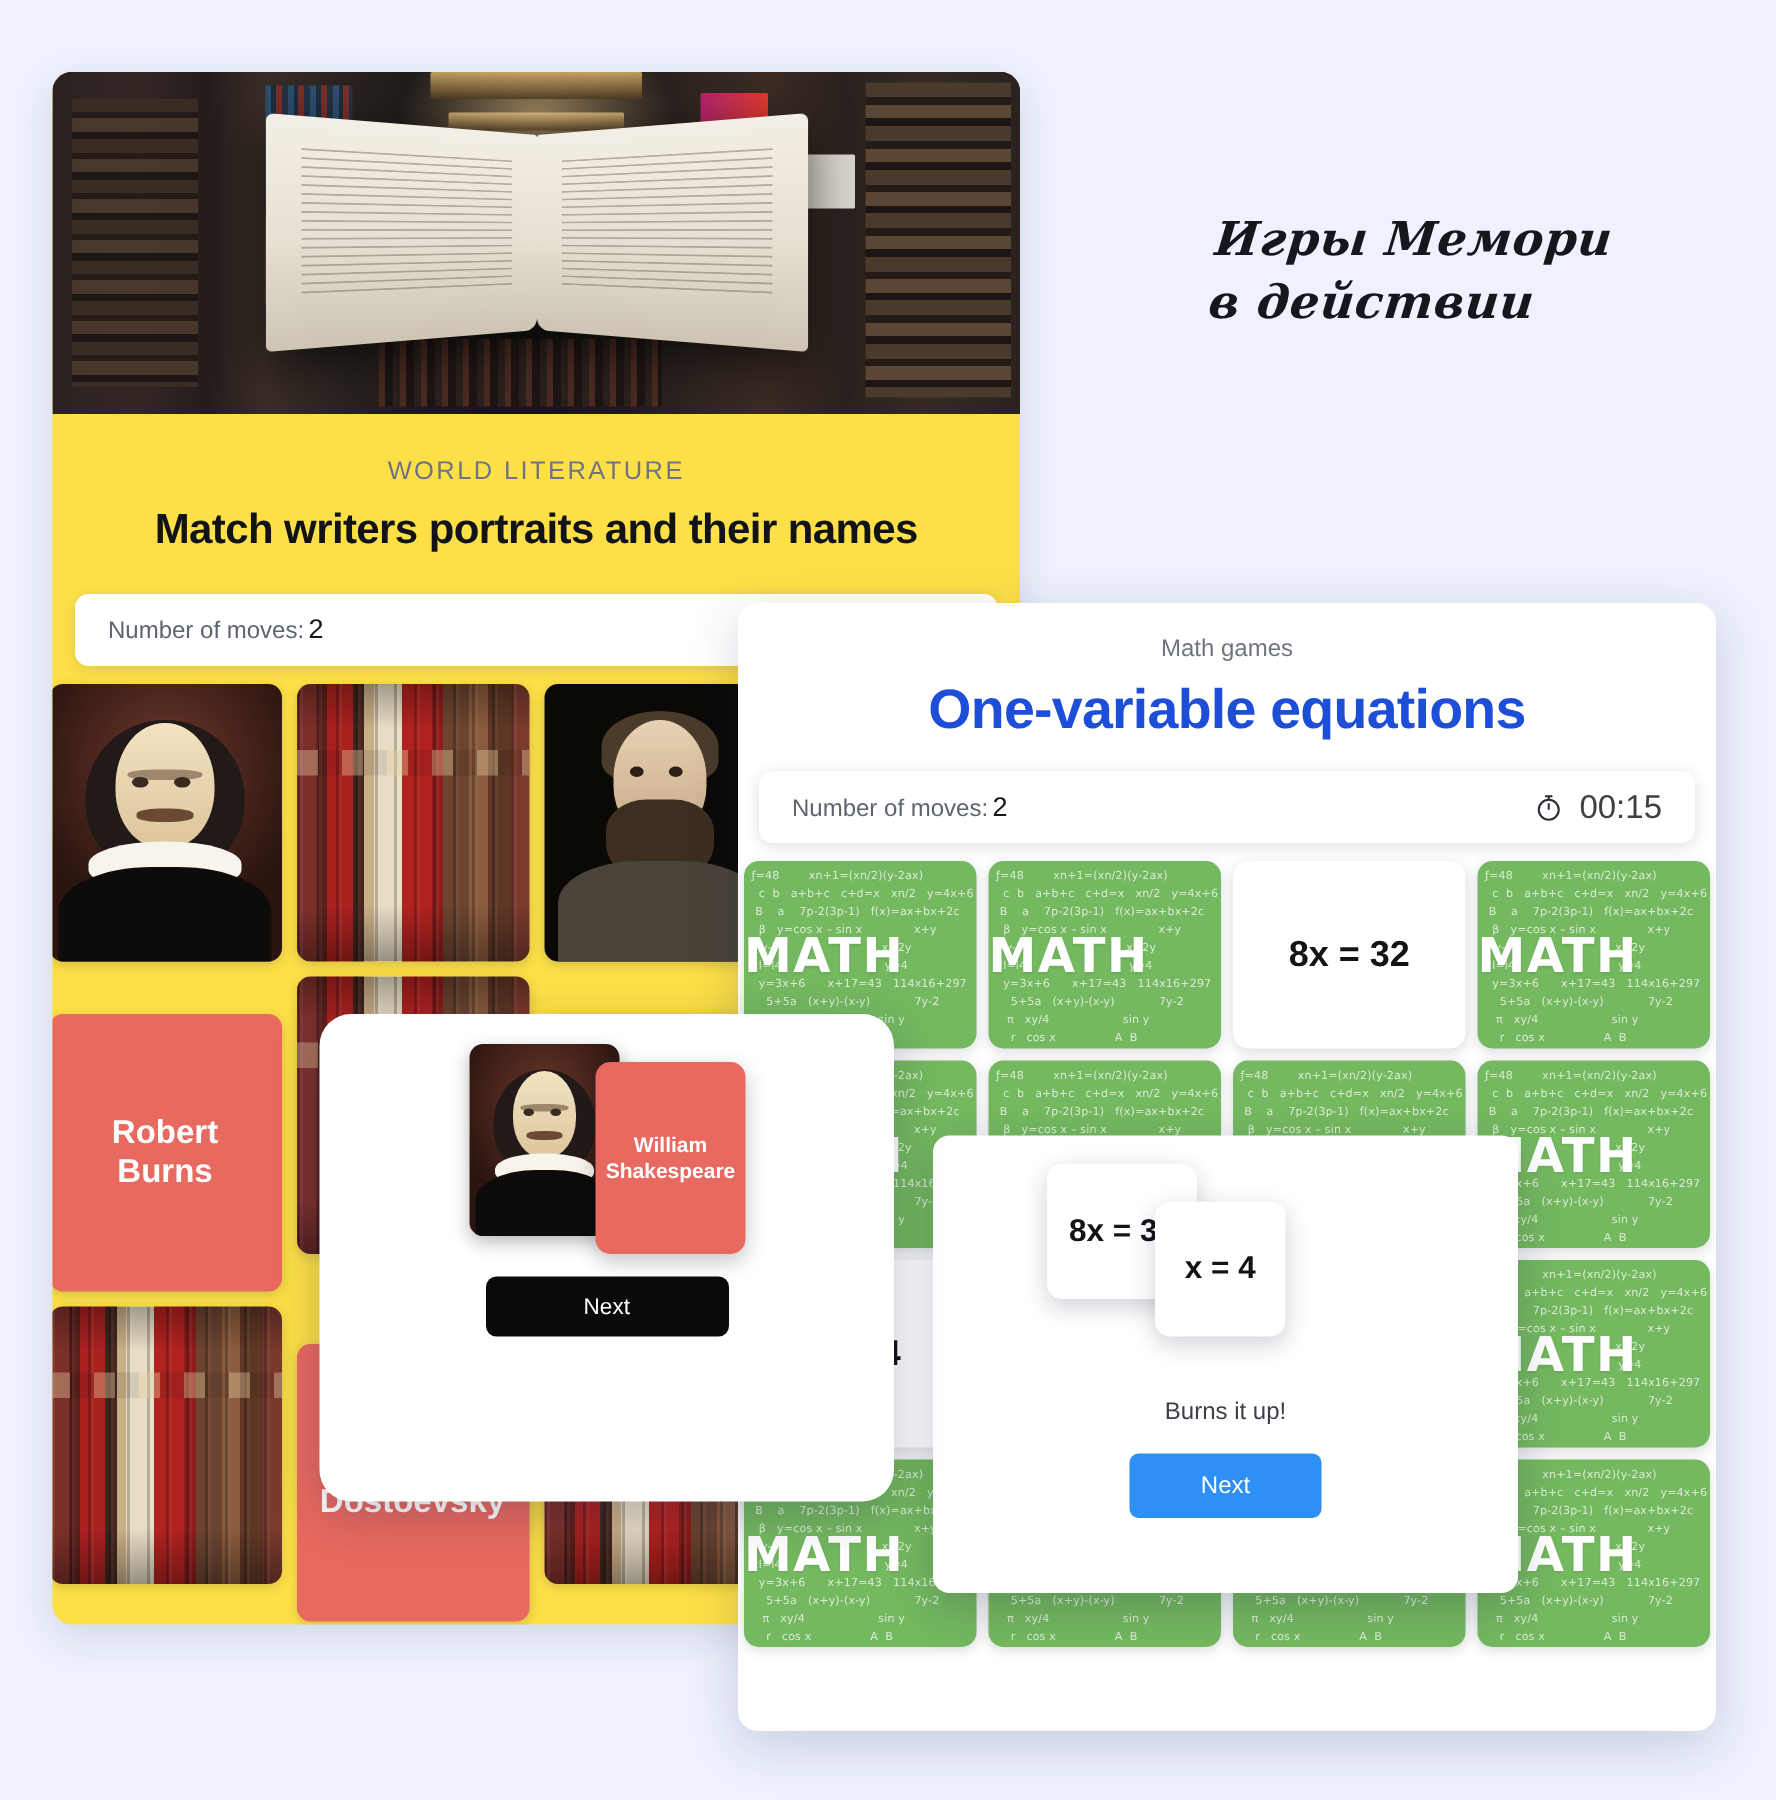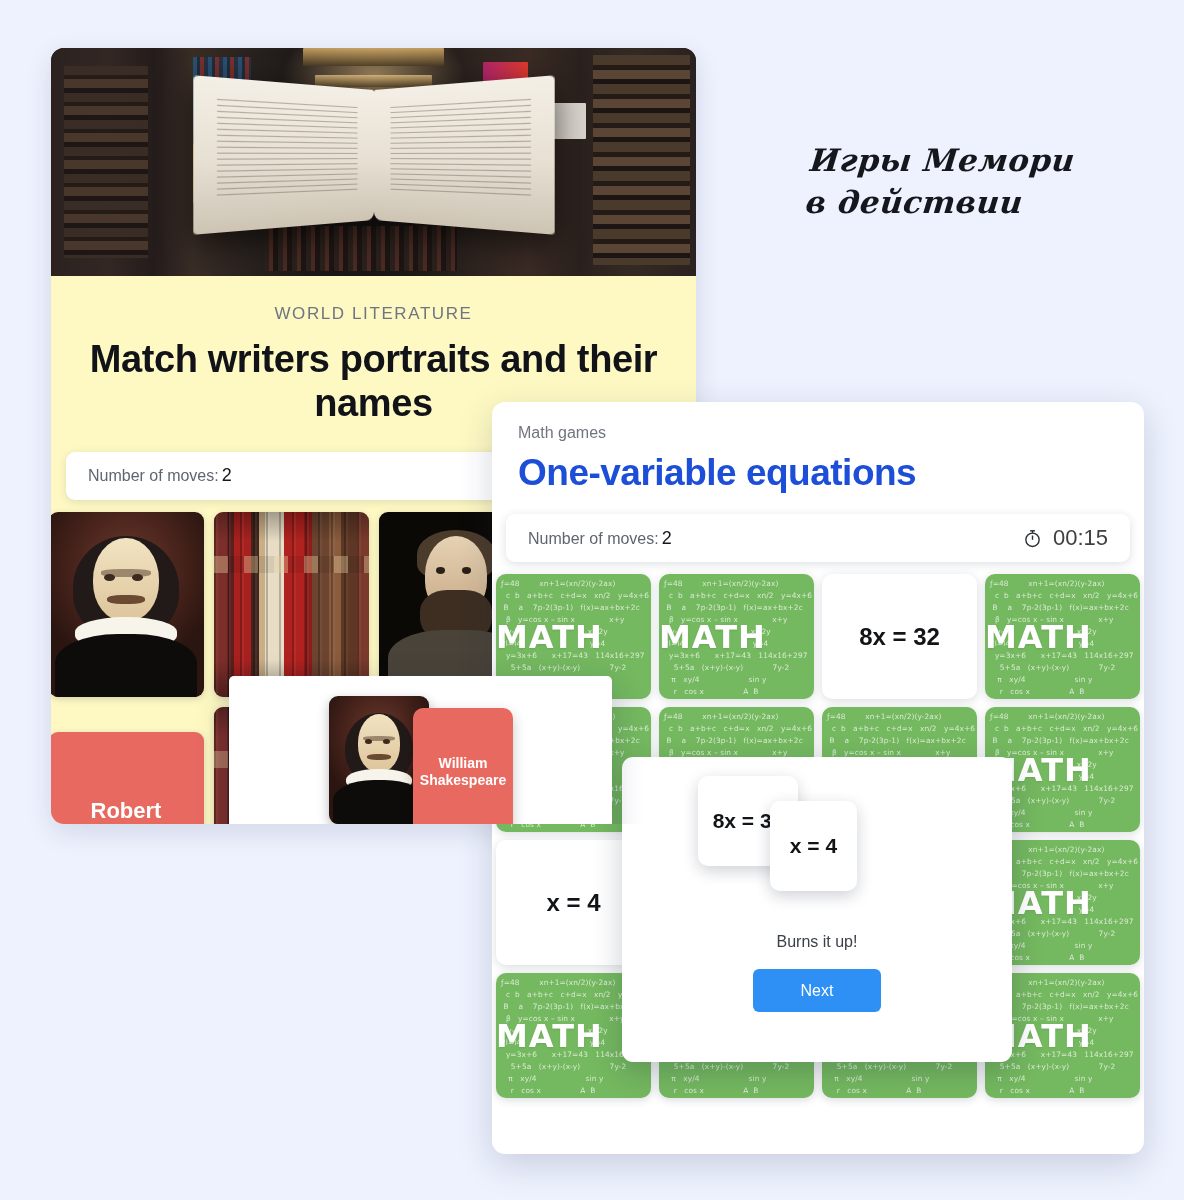--- a/index.html
+++ b/index.html
@@ -25,25 +25,25 @@
     line-height: 1.35;
     color: #15171c;
     letter-spacing: 0.5px;
     transform: skewX(-6deg);
     white-space: pre-line;
   }
 
   
   .lit-card {
     position: absolute;
-    left: 51px;
+    left: 35px;
     top: 48px;
     width: 645px;
-    height: 776px;
-    background: #fef9c3;
+    height: 1035px;
+    background: #fde047;
     border-radius: 13px;
     box-shadow: 0 8px 26px rgba(28,40,80,0.13);
     overflow: hidden;
   }
 
   .hero {
     position: relative;
     width: 100%;
     height: 228px;
     overflow: hidden;
@@ -82,21 +82,21 @@
     content: ""; position: absolute; left: 11%; right: 11%; top: 14%; bottom: 22%;
     background: repeating-linear-gradient(180deg, rgba(90,80,70,0.40) 0 1px, rgba(0,0,0,0) 1px 5px);
   }
 
   .lit-body { padding: 28px 22px 0; text-align: center; }
   .eyebrow {
     font-size: 17px; color: #6f7480; letter-spacing: 1.6px; font-weight: 400;
   }
   .lit-title {
     margin-top: 13px;
-    font-size: 38px; font-weight: 700; color: #111318; line-height: 1.17;
+    font-size: 28px; font-weight: 700; color: #111318; line-height: 1.17;
     letter-spacing: -0.4px;
   }
 
   .moves-bar {
     margin: 26px 15px 0;
     height: 48px;
     background: #fff;
     border-radius: 9px;
     box-shadow: 0 2px 9px rgba(30,40,70,0.14);
     display: flex; align-items: center; justify-content: space-between;
@@ -183,21 +183,21 @@
     padding: 0 10px;
     margin-top: 25px;
   }
 
   
   .lit-popup {
     position: absolute;
     left: 178px; top: 628px;
     width: 383px; height: 325px;
     background: #fff;
-    border-radius: 5px;
+    border-radius: 21px;
     box-shadow: 0 10px 32px rgba(25,35,65,0.24);
     z-index: 30;
     text-align: center;
     padding-top: 14px;
     overflow: hidden;
   }
   .pair { position: relative; height: 143px; }
   .pair-img {
     position: absolute; left: 100px; top: 6px;
     width: 100px; height: 128px; border-radius: 9px; overflow: hidden;
@@ -229,21 +229,21 @@
   .math-card {
     position: absolute;
     left: 492px; top: 402px;
     width: 652px; height: 752px;
     background: #fff;
     border-radius: 13px;
     box-shadow: 0 10px 34px rgba(25,38,75,0.18);
     z-index: 20;
     overflow: hidden;
   }
-  .math-head { padding: 22px 26px 0; }
+  .math-head { padding: 22px 26px 0; text-align: center; }
   .math-eyebrow { font-size: 16px; color: #70757f; }
   .math-title {
     margin-top: 10px; font-size: 37px; font-weight: 700; color: #1d4ed8;
     letter-spacing: -0.5px;
   }
   .math-sub {
     margin-top: 9px; font-size: 22px; color: #22252b; line-height: 1.32; font-weight: 400;
   }
   .math-bar {
     margin: 20px 14px 0;

